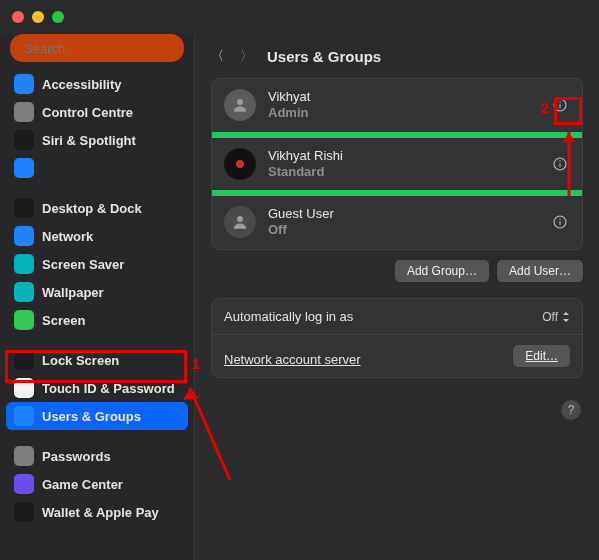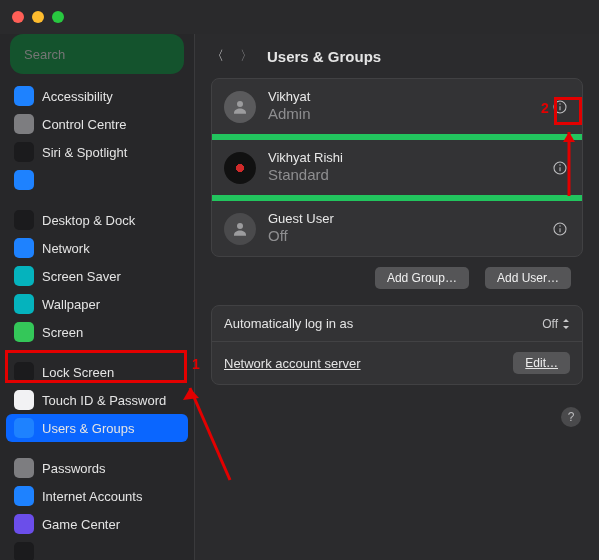--- a/index.html
+++ b/index.html
@@ -8,25 +8,25 @@
 
 .titlebar { height:34px; display:flex; align-items:center; padding-left:12px; }
 .traffic { display:flex; gap:8px; }
 .traffic span { width:12px; height:12px; border-radius:50%; display:block; }
 .traffic .red{background:#ff5f57;} .traffic .yellow{background:#febc2e;} .traffic .green{background:#28c840;}
 
 .wrap { display:flex; height:calc(100% - 34px); }
 
 
 .sidebar { width:195px; background:#272729; border-right:1px solid #3a3a3c; display:flex; flex-direction:column; }
-.searchbox { margin:0 10px 8px; background:#14532d; border-radius:13px; height:40px; display:flex; align-items:center; padding:0 8px; color:#9a9a9a; }
+.searchbox { margin:0 10px 8px; background:#c2410c; border-radius:13px; height:28px; display:flex; align-items:center; padding:0 8px; color:#9a9a9a; }
 .searchbox svg { width:14px; height:14px; margin-right:6px; }
 .searchbox input { background:transparent; border:0; outline:0; color:#ccc; font-size:13px; flex:1; }
 
-.sb-list { flex:1; overflow-y:auto; padding:0 6px 12px; }
+.sb-list { flex:1; overflow-y:auto; padding:0 6px 12px;font-weight:bold; }
 .sb-item { display:flex; align-items:center; height:28px; padding:0 8px; border-radius:6px; gap:8px; cursor:pointer; }
 .sb-item.selected { background:#0a66ff; }
 .sb-item .icn { width:20px; height:20px; border-radius:5px; display:flex; align-items:center; justify-content:center; font-size:12px; }
 .sb-sep { height:12px; }
 
 
 .main { flex:1; background:#2b2b2d; padding:0 16px; overflow:auto; }
 .hdr { display:flex; align-items:center; gap:14px; height:44px; }
 .hdr .nav { display:flex; gap:16px; color:#878789; }
 .hdr .nav .enabled { color:#d0d0d2; }
@@ -34,28 +34,28 @@
 
 .card { background:#333335; border:1px solid #414143; border-radius:8px; margin-bottom:16px; }
 .user-row { display:flex; align-items:center; padding:10px 12px; border-bottom:6px solid #22c55e; gap:12px; }
 .user-row:last-child { border-bottom:0; }
 .avatar { width:32px; height:32px; border-radius:50%; background:#5a5a5c; display:flex; align-items:center; justify-content:center; }
 .avatar svg { width:18px; height:18px; fill:#9c9c9e; }
 .avatar.guest { background:#4a4a4c; }
 .avatar.img { background: radial-gradient(circle at 50% 50%, #d02a2a 0 4px, #111 4px 100%); }
 .uinfo { flex:1; line-height:1.25; }
 .uinfo .nm { font-size:13px; color:#e8e8e8; }
-.uinfo .rl { font-size:15px; color:#8e8e90; }
+.uinfo .rl { font-size:13px; color:#8e8e90;font-weight:bold; }
 .info-btn { width:20px; height:20px; color:#bdbdbf; display:flex;align-items:center;justify-content:center; cursor:pointer;}
 .info-btn svg{width:16px;height:16px;}
 
-.btn-row { display:flex; justify-content:flex-end; gap:16px; margin:-6px 12px 16px; }
+.btn-row { display:flex; justify-content:flex-end; gap:8px; margin:-6px 0 16px; }
 .mac-btn { background:#555557; color:#f0f0f0; border:0; border-radius:5px; font-size:12px; padding:4px 12px; cursor:pointer; }
 
-.set-row { display:flex; align-items:center; justify-content:space-between; padding:10px 12px; border-bottom:1px solid #424244; }
+.set-row { display:flex; align-items:flex-end; justify-content:space-between; padding:10px 12px; border-bottom:1px solid #424244; }
 .set-row:last-child{border-bottom:0;text-decoration:underline;}
 .popup { color:#c8c8ca; font-size:12px; display:flex; align-items:center; gap:4px; }
 .popup svg{width:8px;height:10px;}
 
 .help { display:flex; justify-content:flex-end; padding:6px 2px; }
 .help .q { width:20px;height:20px;border-radius:50%;background:#4a4a4c;color:#bcbcbe;display:flex;align-items:center;justify-content:center;font-size:12px;cursor:pointer;}
 
 
 .ann-box { position:absolute; border:3px solid #e30000; pointer-events:none; }
 .ann-num { position:absolute; color:#e30000; font-weight:700; font-size:14px; pointer-events:none; }
@@ -136,29 +136,26 @@
         <div class="sb-item selected">
           <div class="icn ic-blue"></div>
           <span>Users &amp; Groups</span>
         </div>
         <div class="sb-sep"></div>
         <div class="sb-item">
           <div class="icn ic-grey"></div>
           <span>Passwords</span>
         </div>
         <div class="sb-item">
-          <div class="icn ic-blue"></div>
-          <span>Internet Accounts</span>
-        </div>
-        <div class="sb-item">
           <div class="icn ic-purple"></div>
           <span>Game Center</span>
         </div>
         <div class="sb-item">
           <div class="icn ic-black"></div>
+          <span>Wallet &amp; Apple Pay</span>
         </div>
         <div class="sb-sep"></div>
       </div>
   </aside>
 
   <main class="main">
     <div class="hdr">
       <div class="nav">
         <span class="enabled">〈</span>
         <span>〉</span>

